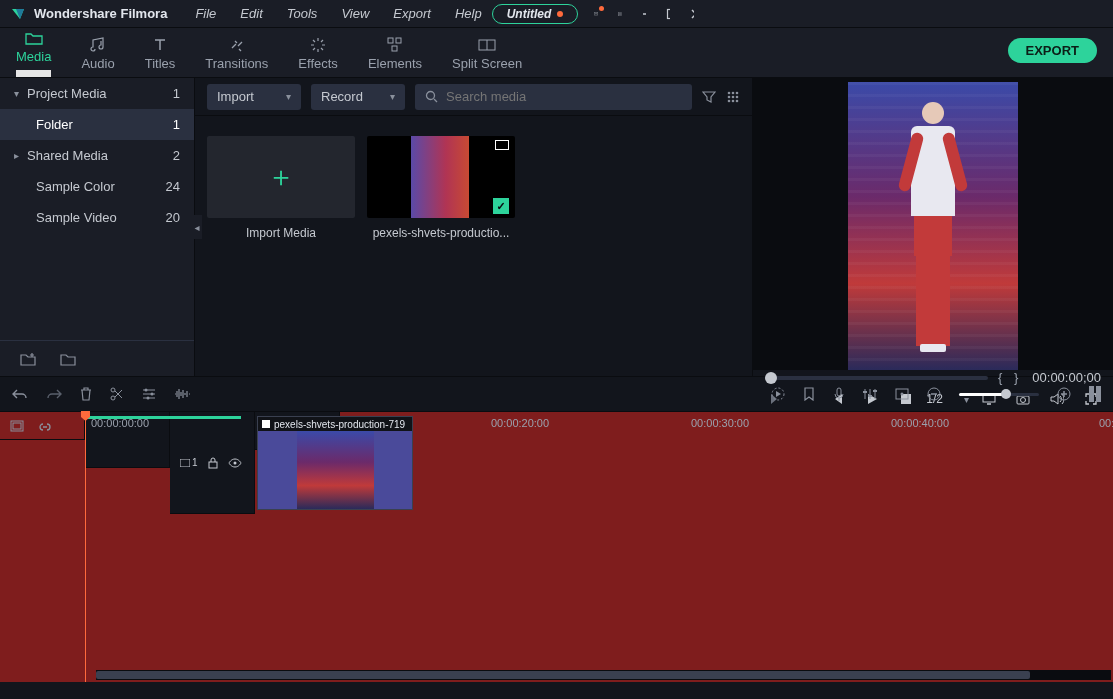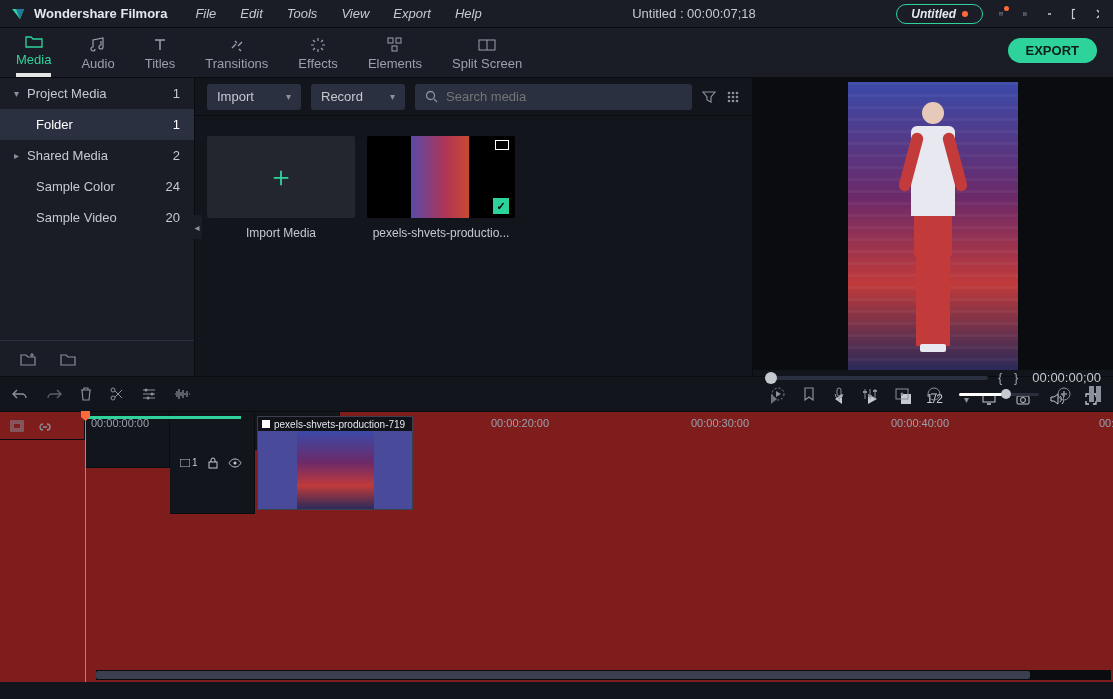--- a/index.html
+++ b/index.html
@@ -15,21 +15,21 @@
   .titlebar .right-group { display: flex; align-items: center; gap: 12px; }
   .tutorials-btn { border: 1px solid #2dd39b; border-radius: 14px; padding: 2px 14px; color:#e2e6ed; font-size:12px; display:flex; align-items:center; gap:6px; font-style:italic; font-weight:600;}
   .tutorials-btn .dot { width:6px;height:6px;border-radius:50%;background:#ff6a3c; }
   .winctrl { width:12px;height:12px; display:inline-flex; align-items:center; justify-content:center; color:#c5c9d0; cursor:pointer; padding:4px;}
   .icon-badge { position:relative; }
   .icon-badge::after { content:""; position:absolute; top:-2px; right:-2px; width:5px;height:5px;border-radius:50%;background:#ff6a3c; }
 
   
   .tabs-strip { height: 50px; background: #1a1d26; display: flex; align-items:flex-end; padding: 0 16px; gap: 30px; border-bottom:1px solid #0a0c10; position:relative;}
   .tab-item { display:flex; flex-direction:column; align-items:center; gap:2px; padding-bottom:6px; cursor:pointer; color:#9aa1ad;}
-  .tab-item.active { color:#2dd39b; border-bottom:4px solid #e5e5e5; }
+  .tab-item.active { color:#2dd39b; border-bottom:7px solid #e5e5e5; }
   .tab-item .ic { height:18px; display:flex; align-items:center; justify-content:center; }
   .export-btn { position:absolute; right:16px; top:10px; background:#2dd39b; color:#0c1f17; font-weight:700; border-radius:16px; padding:5px 18px; font-size:13px; cursor:pointer; }
 
   
   .main-row { display:flex; height:298px; }
   .sidebar { width:195px; background:#1a1d26; border-right:1px solid #0a0c10; display:flex; flex-direction:column; position:relative;}
   .side-list { flex:1; }
   .side-item { display:flex; align-items:center; justify-content:space-between; padding:8px 14px 8px 14px; font-size:13px; color:#c5c9d0; cursor:pointer;}
   .side-item .lead { display:flex; align-items:center; gap:8px;}
   .side-item.level1 { padding-left:14px;}
@@ -139,21 +139,20 @@
   </div>
   <div class="app-title">Wondershare Filmora</div>
   <div class="menu">
     <span>File</span>
     <span>Edit</span>
     <span>Tools</span>
     <span>View</span>
     <span>Export</span>
     <span>Help</span>
   </div>
-  <div class="doc-title">Untitled : 00:00:07;18</div>
   <div class="right-group">
     <div class="tutorials-btn">
       <span>Untitled</span>
       <span class="dot"></span>
     </div>
     <span class="winctrl icon-badge">
       <svg width="14" height="14" viewBox="0 0 14 14">
           <path d="M1 2 H13 V11 H1 Z M1 2 L7 7 L13 2" fill="none" stroke="#c5c9d0" stroke-width="1.2"></path>
         </svg>
     </span>

